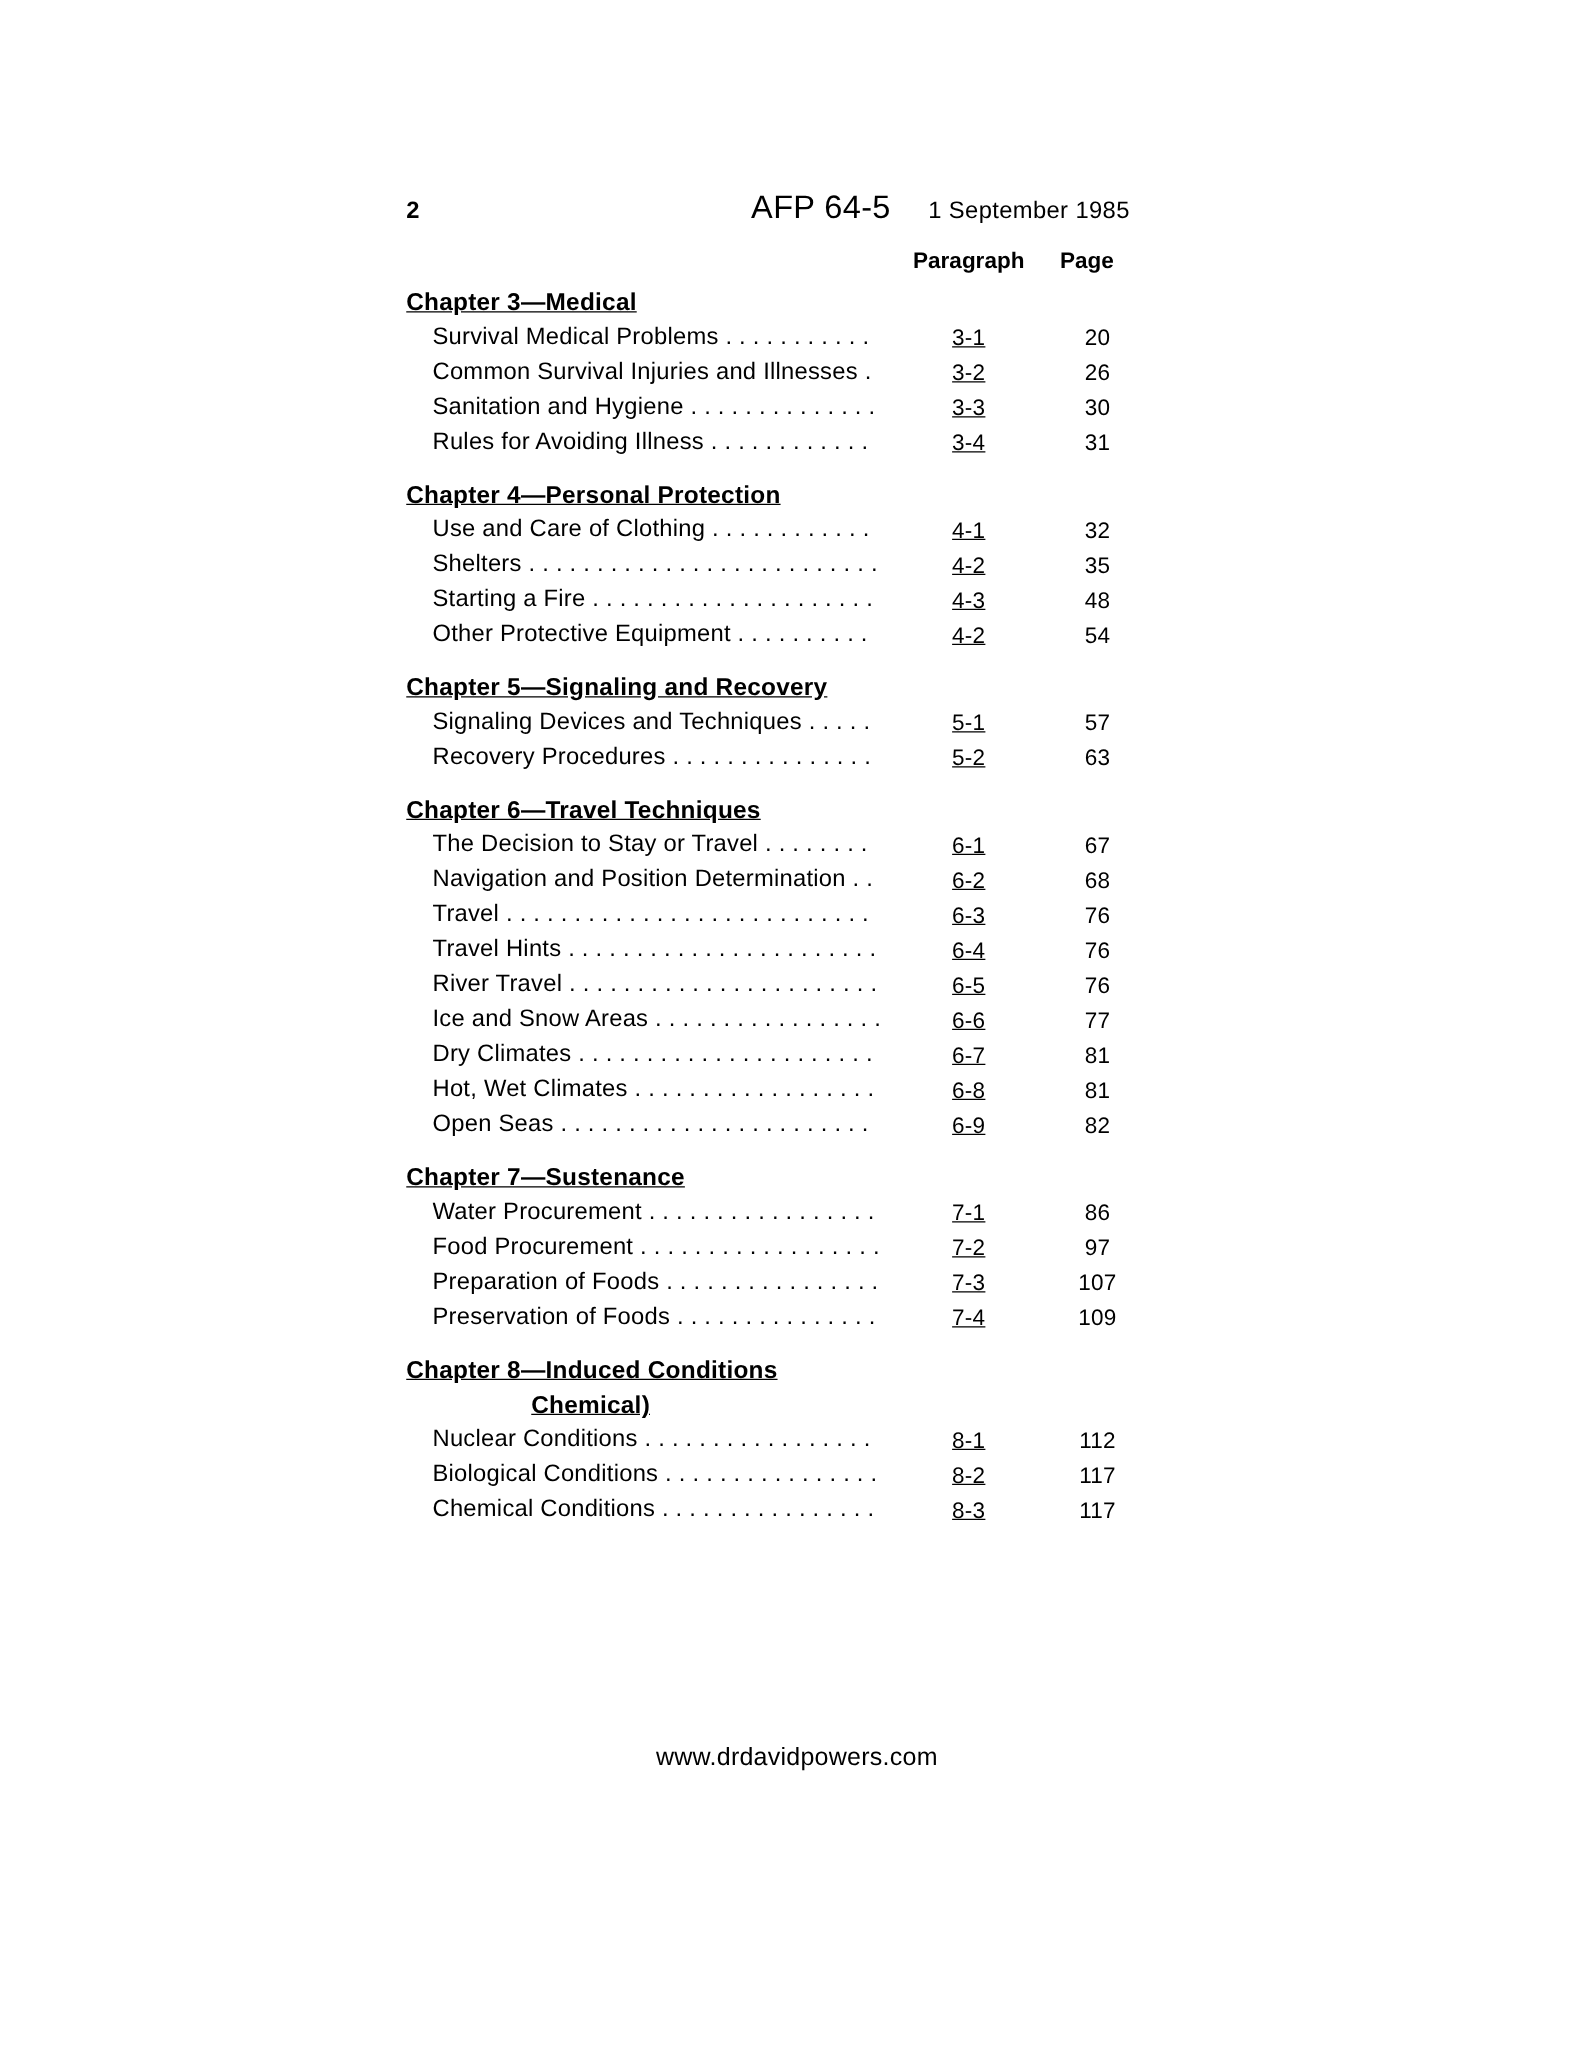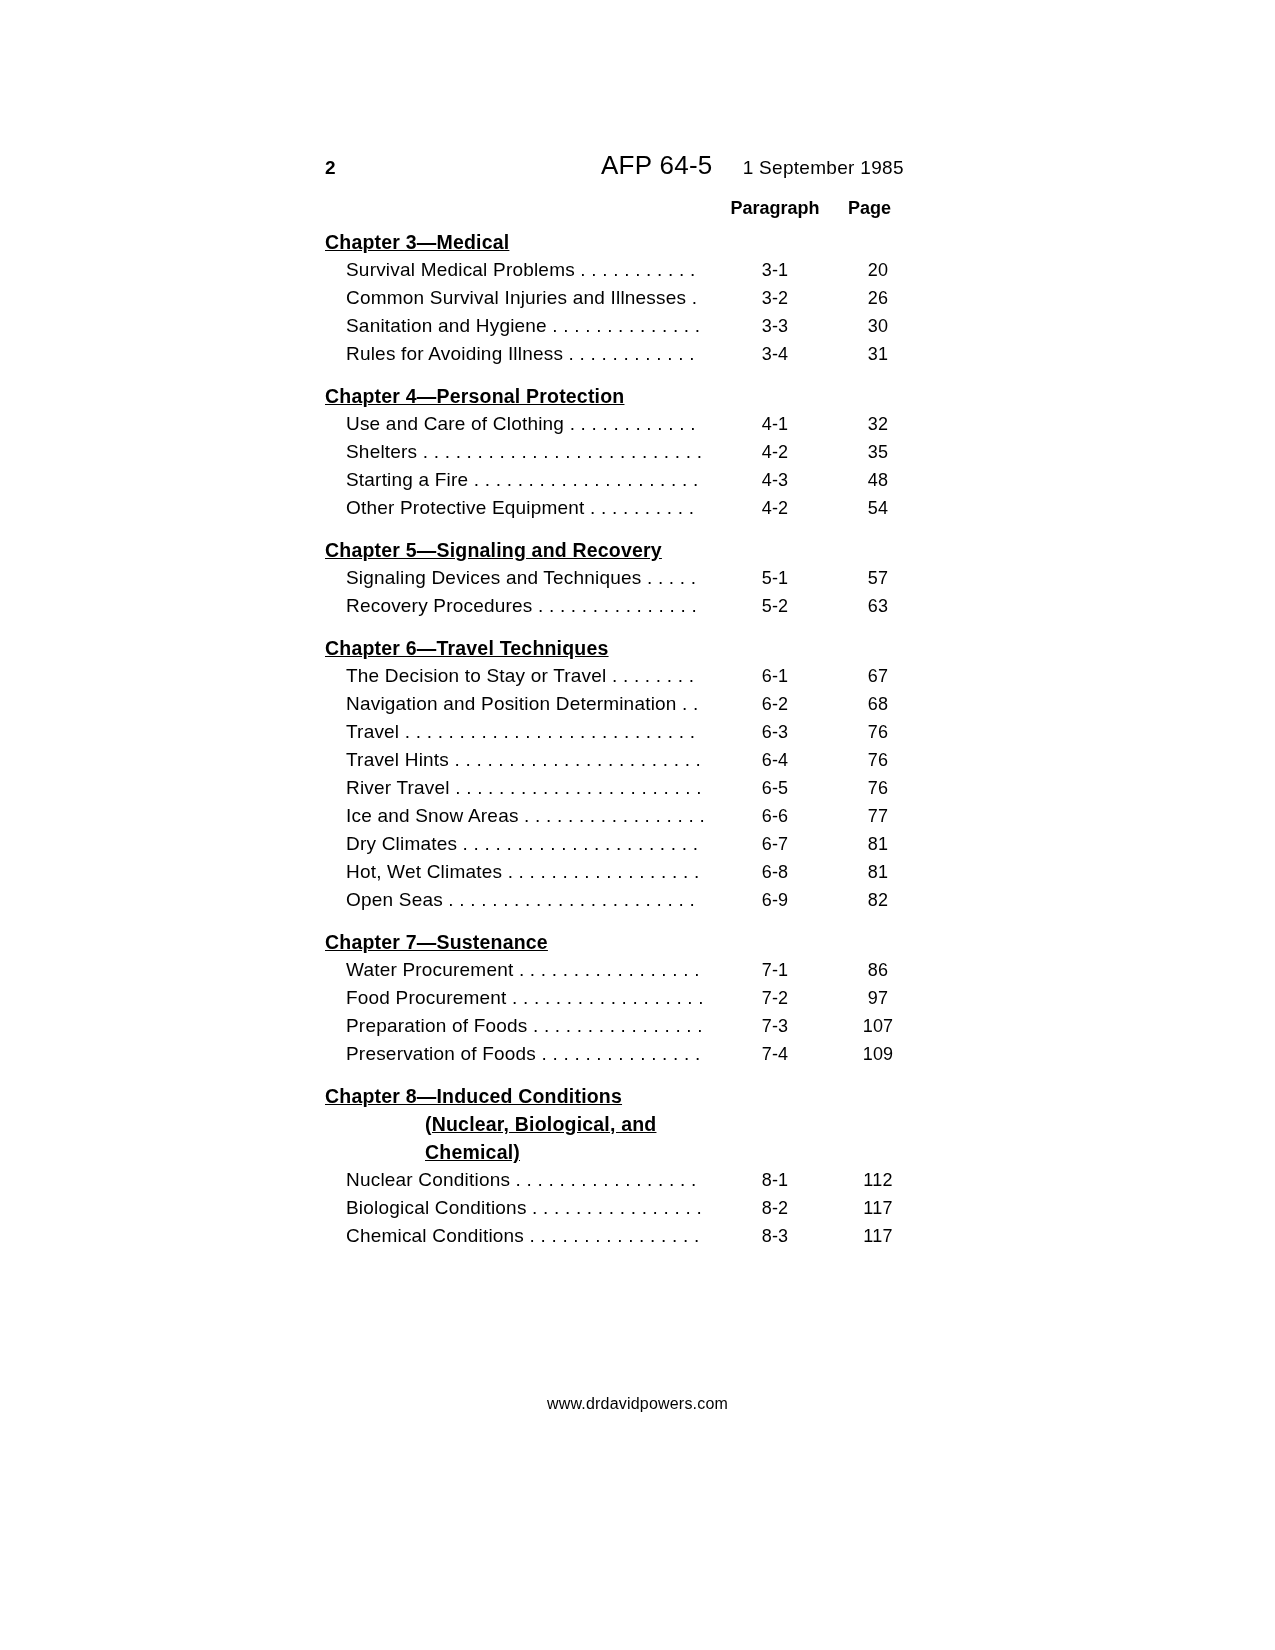--- a/index.html
+++ b/index.html
@@ -109,37 +109,38 @@
     bottom: 0;
     overflow: hidden;
   }
   .entry .para {
     position: absolute;
     left: 395px;
     top: 0;
     width: 110px;
     text-align: center;
     font-size: 18px;
+    text-decoration: underline;
   }
   .entry .pg {
     position: absolute;
     left: 523px;
     top: 0;
     width: 60px;
     text-align: center;
     font-size: 18px;
   }
 
   .footer {
     position: absolute;
     left: 0;
     top: 1395px;
     width: 1275px;
     text-align: center;
-    font-size: 16px;
+    font-size: 20px;
     letter-spacing: 0.2px;
   }
 </style>
 </head>
 <body>
 
 <div class="page">
 
   <div class="doc-header">
     <span class="page-number">2</span>
@@ -278,21 +279,20 @@
           <div class="pg">107</div>
         </div>
         <div class="entry">
           <div class="leader"><span>Preservation of Foods</span><span> . . . . . . . . . . . . . . . . . . . . . . . . . . . . . . . . . . . . . . . . . . . . . . . . . . . . . . . . . . . . </span></div>
           <div class="para">7-4</div>
           <div class="pg">109</div>
         </div>
       </div>
       <div class="chapter">
         <div class="chapter-title">Chapter 8—Induced Conditions</div>
-        <div class="chapter-title"><span class="cont">(Nuclear, Biological, and</span></div>
         <div class="chapter-title"><span class="cont">Chemical)</span></div>
         <div class="entry">
           <div class="leader"><span>Nuclear Conditions</span><span> . . . . . . . . . . . . . . . . . . . . . . . . . . . . . . . . . . . . . . . . . . . . . . . . . . . . . . . . . . . . </span></div>
           <div class="para">8-1</div>
           <div class="pg">112</div>
         </div>
         <div class="entry">
           <div class="leader"><span>Biological Conditions</span><span> . . . . . . . . . . . . . . . . . . . . . . . . . . . . . . . . . . . . . . . . . . . . . . . . . . . . . . . . . . . . </span></div>
           <div class="para">8-2</div>
           <div class="pg">117</div>

